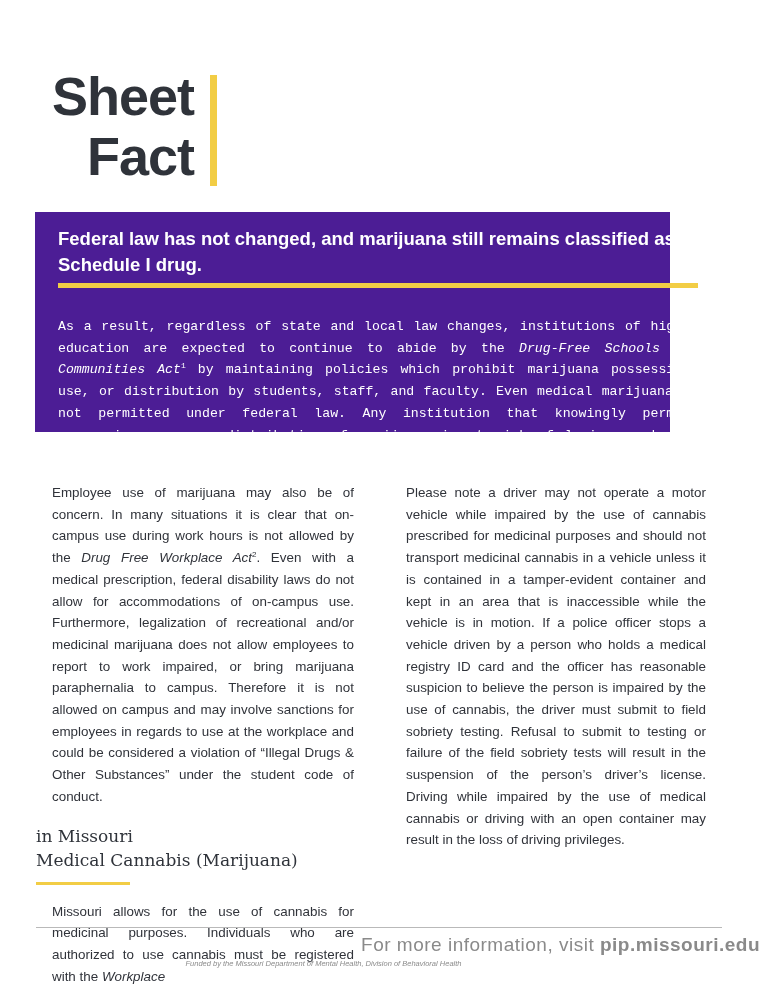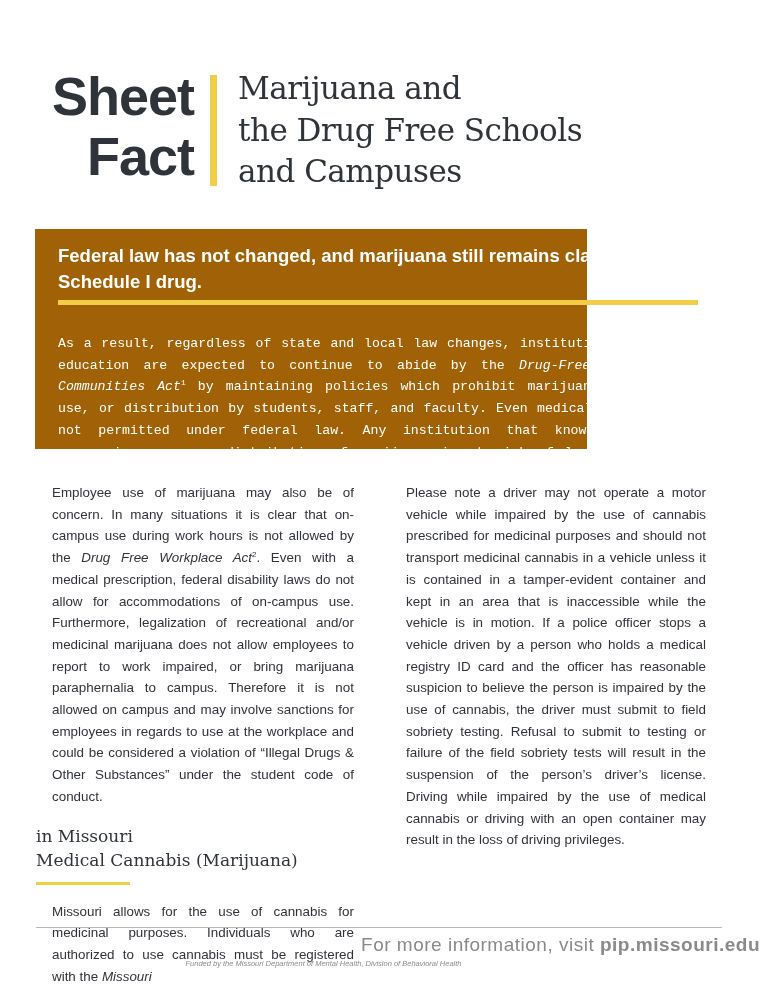--- a/index.html
+++ b/index.html
@@ -4,21 +4,21 @@
 <style>
   html, body { margin: 0; padding: 0; background: #ffffff; }
   body { width: 760px; height: 987px; position: relative; overflow: hidden; color: #30333a; }
   .header { position: absolute; left: 0; top: 0; width: 760px; height: 215px; }
   .fact-sheet { position: absolute; right: 566px; top: 66px; text-align: right;
     font-family: "Liberation Sans", sans-serif; font-weight: bold; font-size: 54px; line-height: 60px;
     color: #2f333a; letter-spacing: -1px; }
   .yellow-bar { position: absolute; left: 210px; top: 75px; width: 7px; height: 111px; background: #f2cd45; }
   .title { position: absolute; left: 238px; top: 68px; font-family: "DejaVu Serif", serif;
     font-size: 31px; line-height: 41.5px; color: #2f333a; letter-spacing: -0.5px; }
-  .callout { position: absolute; left: 35px; top: 229px; width: 552px; height: 220px; background: #a16207; }
+  .callout { position: absolute; left: 35px; top: 212px; width: 635px; height: 220px; background: #4c1d95; }
   .callout-head { position: absolute; left: 23px; top: 14px; width: 645px;
     font-family: "Liberation Sans", sans-serif; font-weight: bold; font-size: 18.5px; line-height: 26px; color: #ffffff; }
   .callout-rule { position: absolute; left: 23px; top: 71px; width: 640px; height: 5px; background: #f2cd45; }
   .callout-body { position: absolute; left: 23px; top: 84px; width: 640px;
     font-family: Liberation Mono, monospace; font-size: 13.2px; line-height: 21.7px; color: #ffffff;
     text-align: justify; margin-top: 20px; }
   .col { position: absolute; top: 466px; width: 334px; font-family: "Liberation Sans", sans-serif;
     font-size: 13.4px; line-height: 21.7px; color: #30333a; text-align: justify; }
   .col-left { left: 36px; }
   .col-right { left: 390px; width: 332px; }
@@ -37,41 +37,36 @@
 </style>
 </head>
 <body>
 
 <div class="header">
   <div class="fact-sheet">
     <div>Sheet</div>
     <div>Fact</div>
   </div>
   <div class="yellow-bar"></div>
-  <div class="title">
-    <div>Marijuana and</div>
-    <div>the Drug Free Schools</div>
-    <div>and Campuses</div>
-  </div>
 </div>
 
 <div class="callout">
   <div class="callout-head">Federal law has not changed, and marijuana still remains classified as a Schedule I drug.</div>
   <div class="callout-rule"></div>
   <div class="callout-body"><span>As a result, regardless of state and local law changes, institutions of higher education are expected to continue to abide by the </span><i>Drug-Free Schools and Communities Act</i><sup>1</sup><span> by maintaining policies which prohibit marijuana possession, use, or distribution by students, staff, and faculty. Even medical marijuana is not permitted under federal law.  Any institution that knowingly permits possession, use, or distribution of marijuana is at risk of losing, and even having to repay Title IV funding (Federal Financial Aid), although few, if any institutions have been required to do so.</span></div>
 </div>
 
 <div class="col col-left">
   <p><span>Employee use of marijuana may also be of concern. In many situations it is clear that on-campus use during work hours is not allowed by the </span><i>Drug Free Workplace Act</i><sup>2</sup><span>. Even with a medical prescription, federal disability laws do not allow for accommodations of on-campus use. Furthermore, legalization of recreational and/or medicinal marijuana does not allow employees to report to work impaired, or bring marijuana paraphernalia to campus.  Therefore it is not allowed on campus and may involve sanctions for employees in regards to use at the workplace and could be considered a violation of “Illegal Drugs &amp; Other Substances” under the student code of conduct.</span></p>
   <div class="section-head">
     <div>in Missouri</div>
     <div>Medical Cannabis (Marijuana)</div>
   </div>
   <div class="section-rule"></div>
-  <p><span>Missouri allows for the use of cannabis for medicinal purposes.  Individuals who are authorized to use cannabis must be registered with the </span><i>Missouri</i></p>
+  <p><span>Missouri allows for the use of cannabis for medicinal purposes.  Individuals who are authorized to use cannabis must be registered with the </span><i>Workplace</i></p>
 </div>
 
 <div class="col col-right">
   <p>Please note a driver may not operate a motor vehicle while impaired by the use of cannabis prescribed for medicinal purposes and should not transport medicinal cannabis in a vehicle unless it is contained in a tamper-evident container and kept in an area that is inaccessible while the vehicle is in motion. If a police officer stops a vehicle driven by a person who holds a medical registry ID card and the officer has reasonable suspicion to believe the person is impaired by the use of cannabis, the driver must submit to field sobriety testing. Refusal to submit to testing or failure of the field sobriety tests will result in the suspension of the person’s driver’s license.  Driving while impaired by the use of medical cannabis or driving with an open container may result in the loss of driving privileges.</p>
 </div>
 
 <div class="footer-rule"></div>
 <div class="footer-main"><span>For more information, visit </span><b>pip.missouri.edu</b></div>
 <div class="footer-sub">Funded by the Missouri Department of Mental Health, Division of Behavioral Health</div>
 

